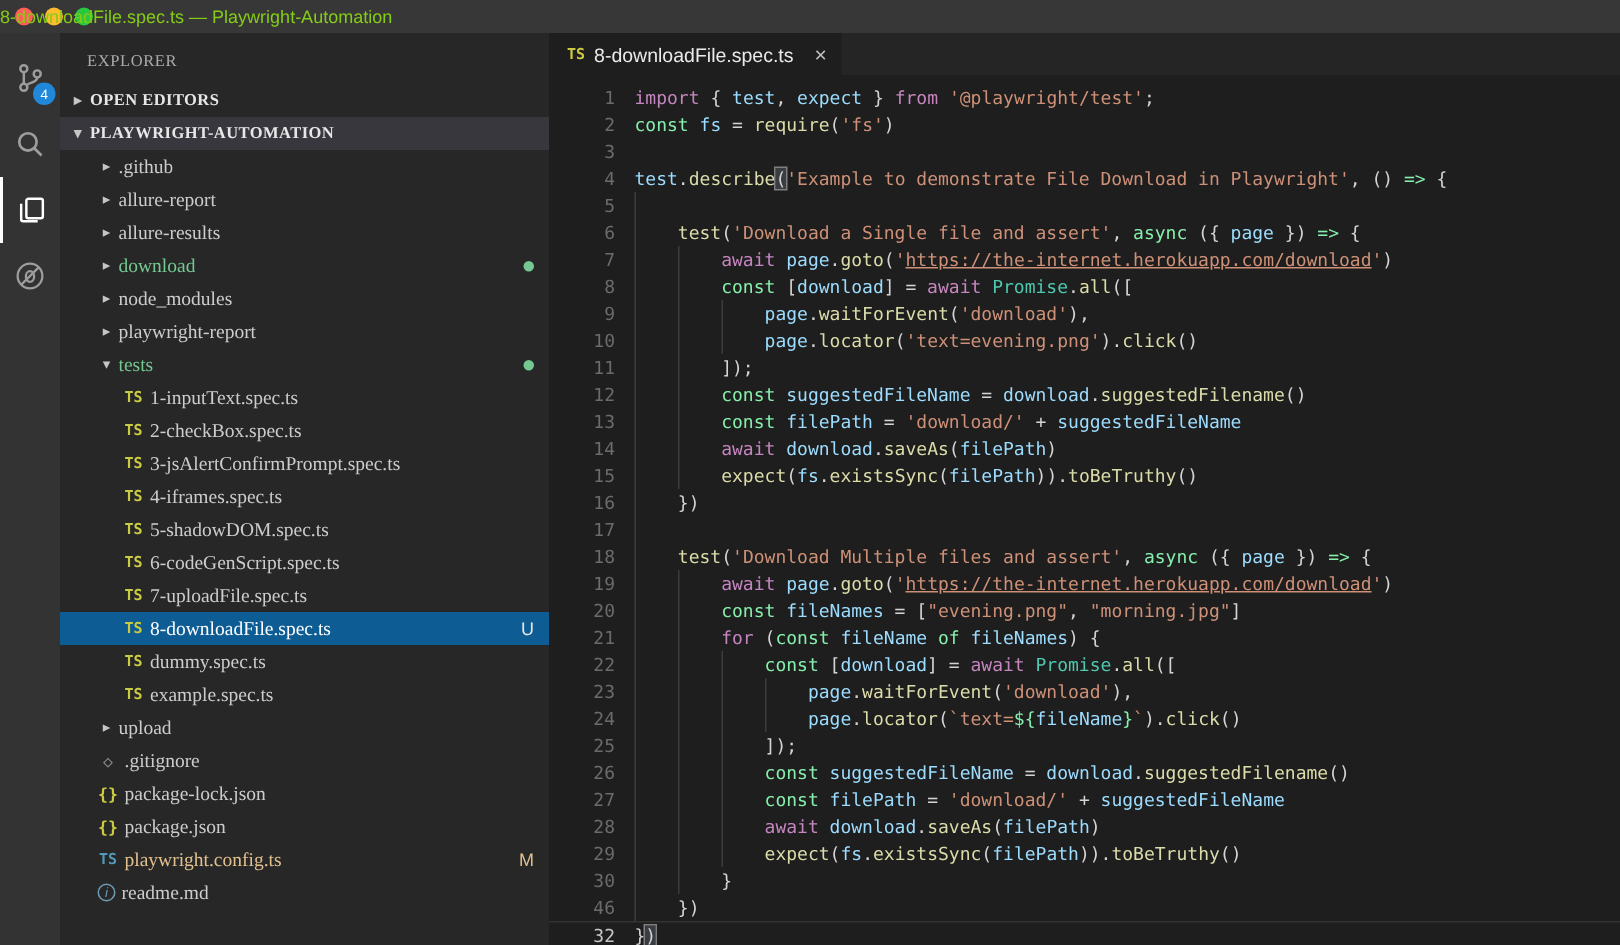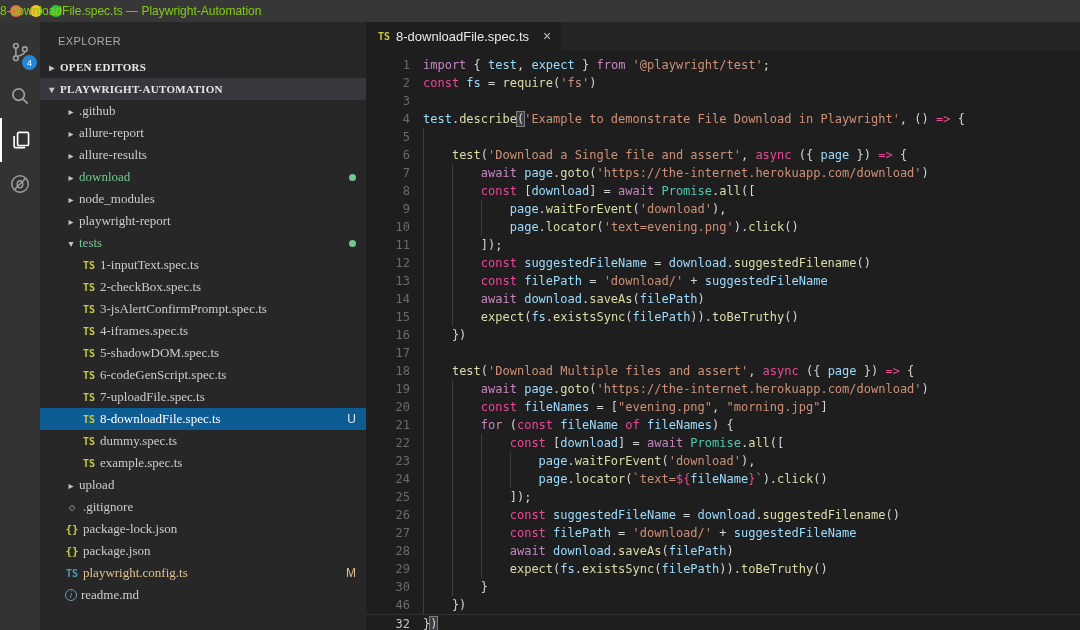--- a/index.html
+++ b/index.html
@@ -25,21 +25,21 @@
   .act-item.active { color:#ffffff; border-left:2px solid #ffffff; }
   .act-item svg { display:block; }
   .act-badge { position:absolute; right:3px; bottom:4px; min-width:15px; height:15px;
                border-radius:50%; background:#2188d9; color:#fff; font-size:9px;
                display:flex; align-items:center; justify-content:center; }
 
   
   .sidebar { width:326px; background:#272728; display:flex; flex-direction:column;
              overflow:hidden; }
   .sidebar-title { height:34px; line-height:38px; padding-left:18px; font-size:11px;
-                   color:#a9a9a9; letter-spacing:.4px; }
+                   color:#a9a9a9; letter-spacing:.4px;font-family:Liberation Serif, serif; }
   .tree { flex:1; overflow:hidden; }
   .row { height:22px; display:flex; align-items:center; font-size:13px; color:#cccccc;
          cursor:pointer; padding-right:10px; }
   .row .lbl { white-space:nowrap; overflow:hidden; text-overflow:ellipsis;font-family:Liberation Serif, serif; }
   .row.section { font-weight:bold; font-size:11px; color:#e7e7e7; letter-spacing:.3px; }
   .row.section.hl { background:#37373d; }
   .row.sel { background:#0d5c94; color:#ffffff; }
   .chev { width:16px; text-align:center; font-size:10px; color:#c5c5c5; flex:0 0 16px; }
   .fic { width:18px; flex:0 0 18px; text-align:center; margin-right:2px;
          font-size:10px; font-weight:bold; font-family:"DejaVu Sans Mono", monospace; }
@@ -67,25 +67,25 @@
 
   .code { flex:1; overflow:hidden; padding-top:6px;
           font-family:"DejaVu Sans Mono", monospace; font-size:12px; }
   .cline { display:flex; height:18px; line-height:18px; position:relative; }
   .cline.cur { border-top:1px solid #323232; border-bottom:1px solid #323232; }
   .gut { width:44px; flex:0 0 44px; text-align:right; color:#6b6b6b; user-select:none; }
   .ctext { margin-left:13px; white-space:pre; position:relative; flex:1; color:#d4d4d4; }
   .guide { position:absolute; top:0; bottom:0; width:1px; background:#3c3c3c; }
   .w  { color:#d4d4d4; }
   .k1 { color:#c586c0; }
-  .k2 { color:#ec4899; }
+  .k2 { color:#86efac; }
   .v  { color:#9cdcfe; }
   .f  { color:#dcdcaa; }
   .s  { color:#ce9178; }
-  .su { color:#ce9178; }
+  .su { color:#ce9178; text-decoration:underline; }
   .c  { color:#4ec9b0; }
   .b  { color:#d4d4d4; background:#3a3d41; outline:1px solid #7f7f7f; }
 </style>
 </head>
 <body>
 
 <div class="window">
 
   <div class="titlebar">
     <div class="lights">

